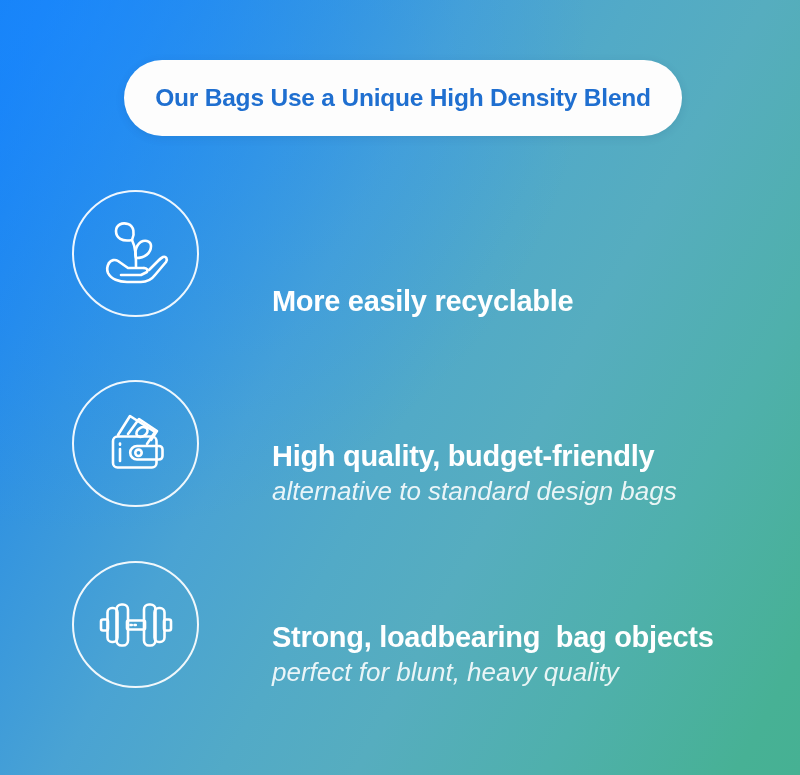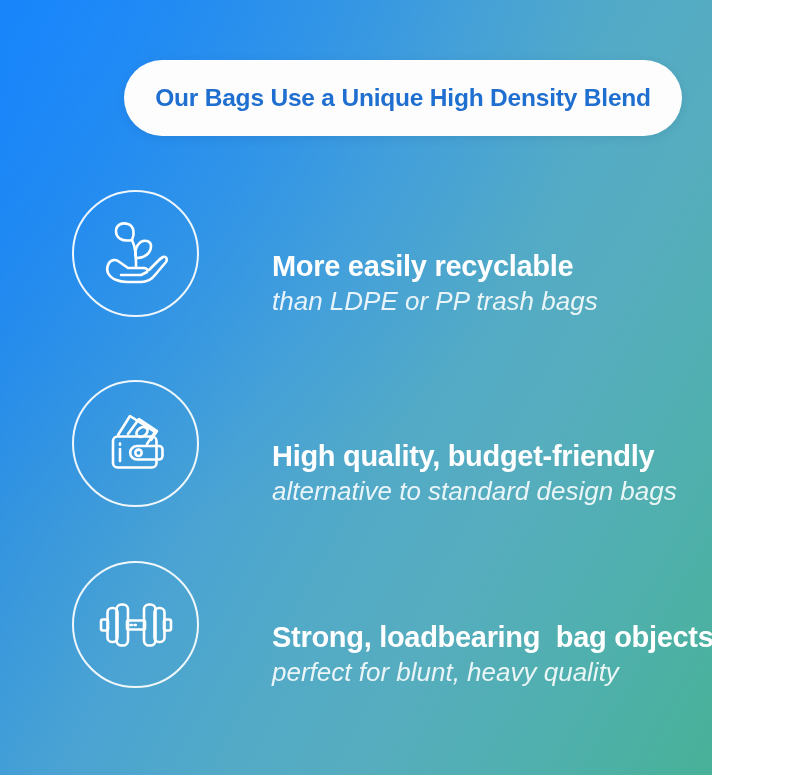--- a/index.html
+++ b/index.html
@@ -10,21 +10,21 @@
     width: 800px;
     height: 775px;
     font-family: "Liberation Sans", sans-serif;
     background: #ffffff;
     overflow: hidden;
   }
 
   
   .poster {
     position: relative;
-    width: 712px;
+    width: 800px;
     height: 775px;
     background: #ffffff;
     overflow: hidden;
   }
 
   
   .gradient-panel {
     position: absolute;
     left: -40px;
     top: -60px;
@@ -161,21 +161,20 @@
             <path d="M39 43 C48 43 54 38 54 31 C54 27 50 25 46 26 C40 28 37 36 39 43 Z"></path>
 
             <path d="M12 48 C14 45 18 44 21 46 L31 53 L47 53"></path>
             <path d="M47 53 C50 53 51 55 50 57 L44 60 L24 60"></path>
             <path d="M12 48 C12 48 9 53 11 58 C14 64 22 67 30 67 L44 67 C50 67 55 64 58 60 L69 47 C71 44 69 41 66 42 C64 43 62 45 60 47 L52 55"></path>
           </svg>
         </span>
       </div>
       <div class="feature-text">
         <span class="feature-title">More easily recyclable</span>
-        <span class="feature-subtitle">than LDPE or PP trash bags</span>
       </div>
     </div>
 
     <div class="feature-row feature-row-2">
       <div class="feature-icon-circle">
         <span>
           <svg width="78" height="78" viewBox="0 0 78 78" fill="none" stroke="#ffffff" stroke-width="2.6" stroke-linecap="round" stroke-linejoin="round">
 
             <path d="M21 30 L33 11 L58 27 L50 39"></path>
 

